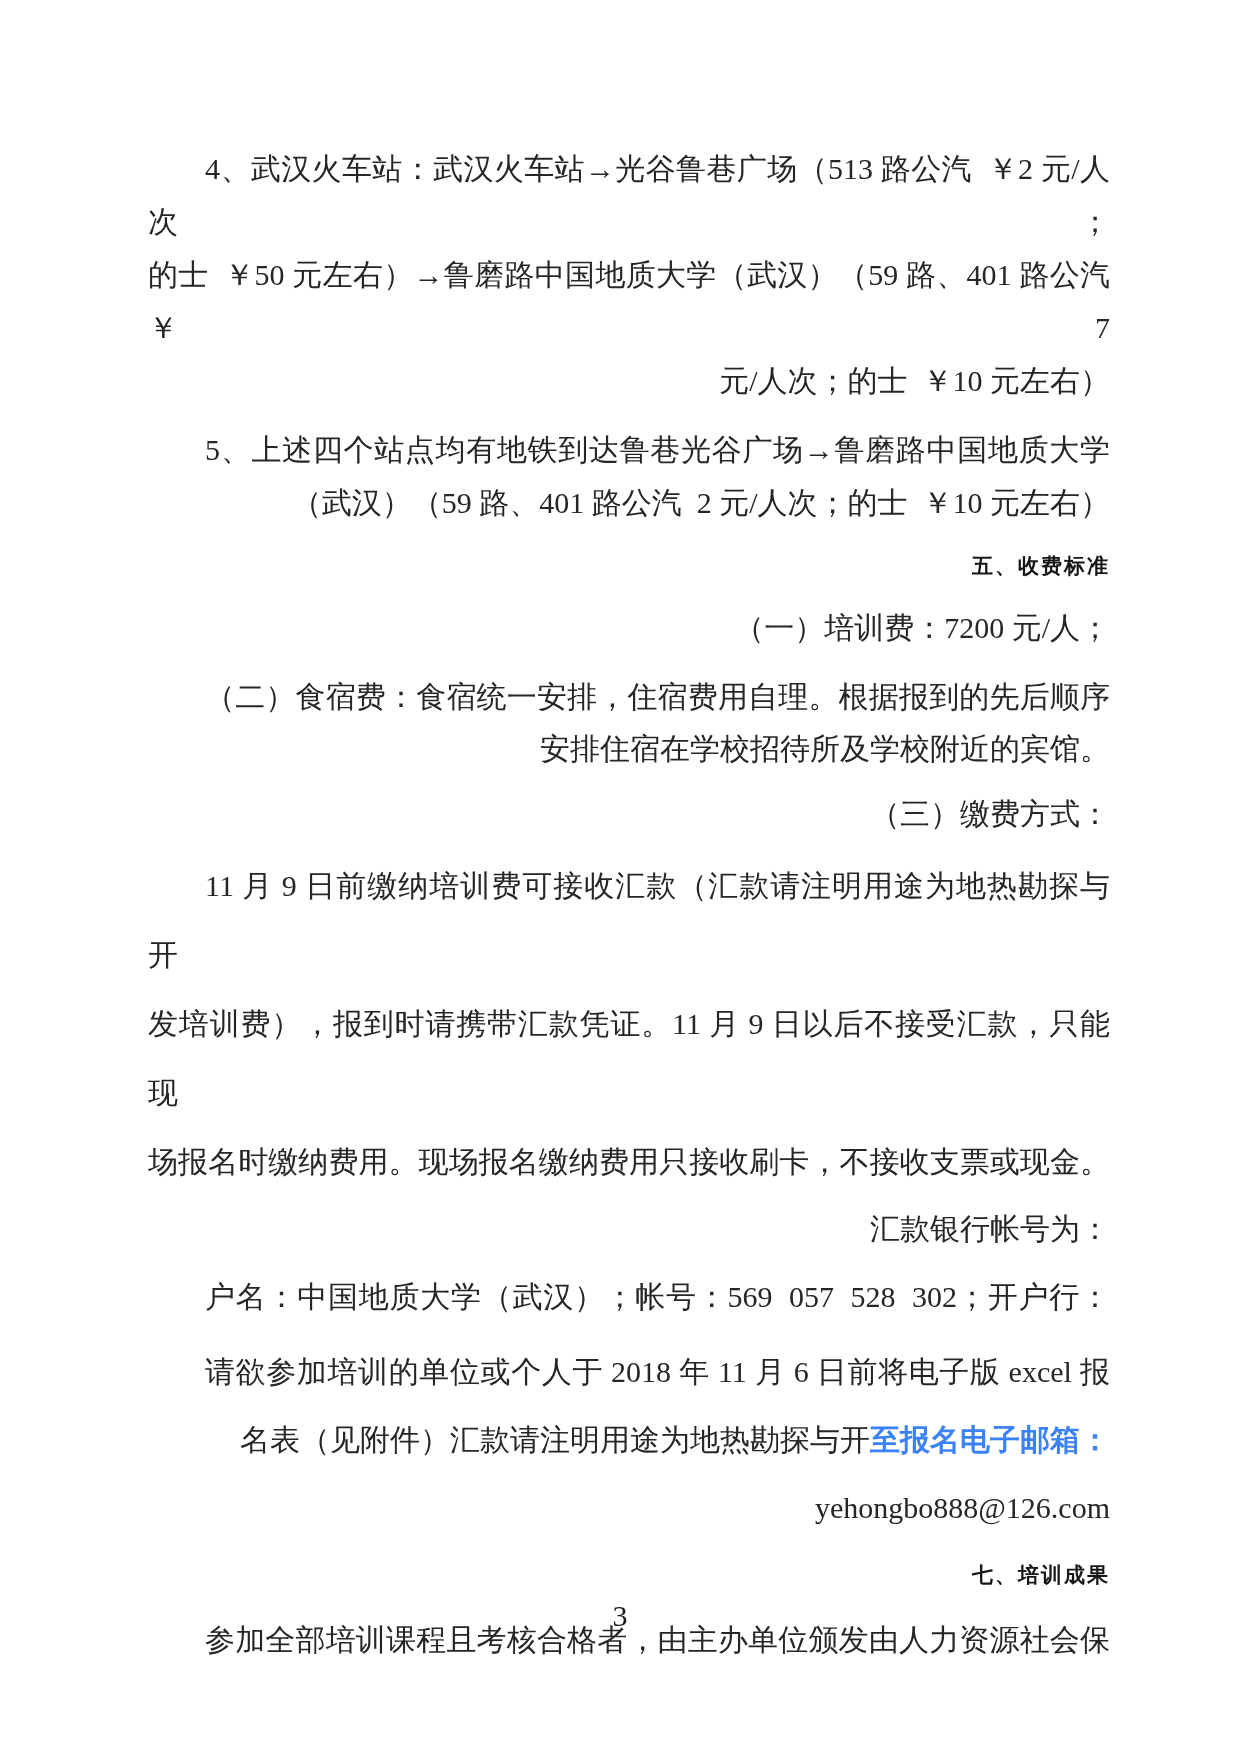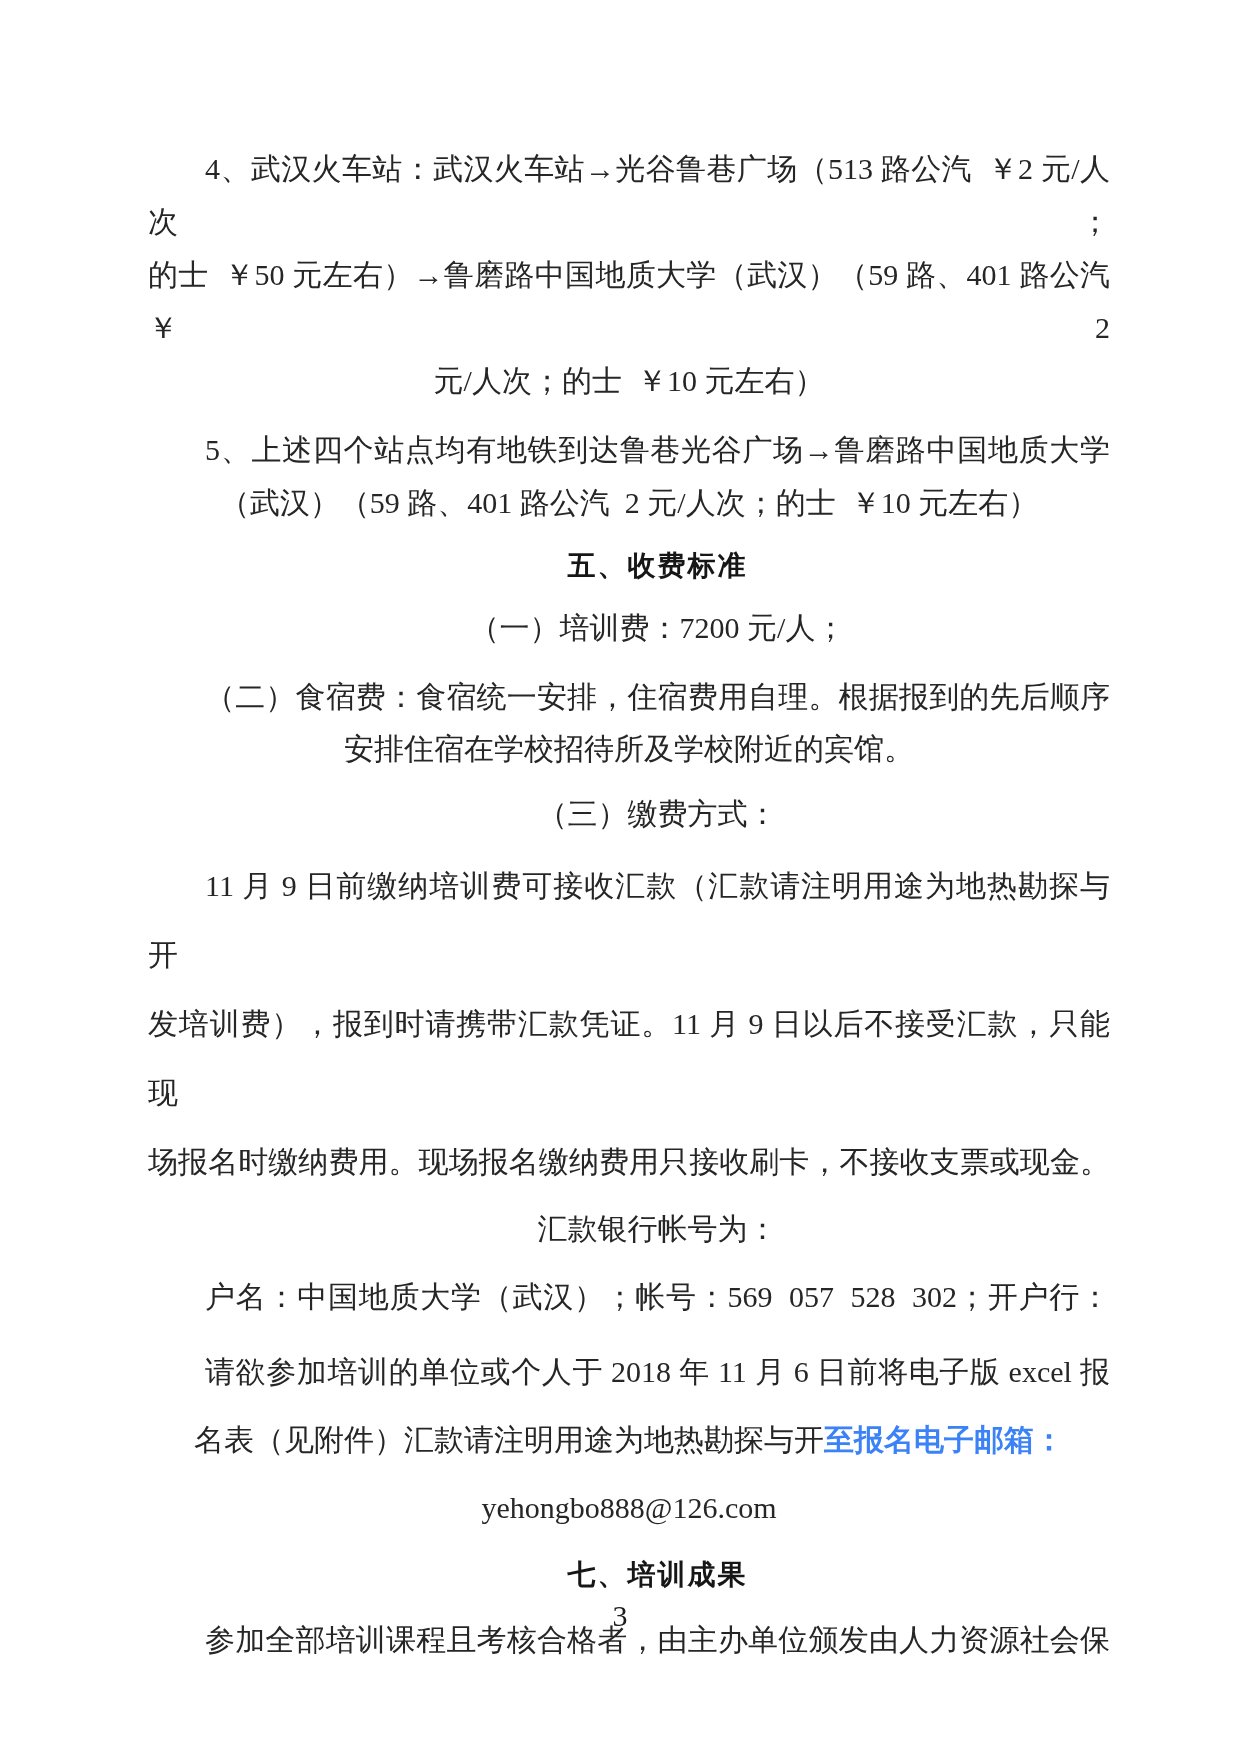--- a/index.html
+++ b/index.html
@@ -21,21 +21,21 @@
     left: 148px;
     top: 0;
     width: 962px;
     padding-top: 142px;
   }
   .para { margin: 0; padding: 0; }
   .line {
     display: block;
     font-size: 30px;
     white-space: pre-wrap;
-    text-align: center;
+    text-align: right;
   }
   
   .fill {
     text-align: justify;
     text-align-last: justify;
   }
   
   .indent { text-indent: 57px; }
 
   .tight .line  { line-height: 53px; }
@@ -51,21 +51,21 @@
   .mb10 { margin-bottom: 10px; }
   .mb12 { margin-bottom: 12px; }
   .mb16 { margin-bottom: 16px; }
 
   .heading {
     font-family: "Liberation Sans", "DejaVu Sans", sans-serif;
     font-weight: bold;
     color: #161616;
     letter-spacing: 2px;
   }
-  .heading .line { line-height: 54px; font-size: 28px; }
+  .heading .line { line-height: 54px; font-size: 21px; }
 
   .em-dark {
     font-weight: 600;
     color: #3b82f6;
   }
   .page-number {
     position: absolute;
     top: 1598px;
     left: 0;
     width: 100%;
@@ -76,21 +76,21 @@
   }
 </style>
 </head>
 <body>
 
 <div class="page">
   <div class="content">
 
     <p class="para tight mb16">
       <span class="line fill indent">4、武汉火车站：武汉火车站→光谷鲁巷广场（513 路公汽  ￥2 元/人次；</span>
-      <span class="line fill">的士  ￥50 元左右）→鲁磨路中国地质大学（武汉）（59 路、401 路公汽  ￥2</span>
+      <span class="line fill">的士  ￥50 元左右）→鲁磨路中国地质大学（武汉）（59 路、401 路公汽  ￥7</span>
       <span class="line">元/人次；的士  ￥10 元左右）</span>
     </p>
 
     <p class="para tight mb10">
       <span class="line fill indent">5、上述四个站点均有地铁到达鲁巷光谷广场→鲁磨路中国地质大学</span>
       <span class="line">（武汉）（59 路、401 路公汽  2 元/人次；的士  ￥10 元左右）</span>
     </p>
 
     <p class="para heading single mb8">
       <span class="line indent">五、收费标准</span>

